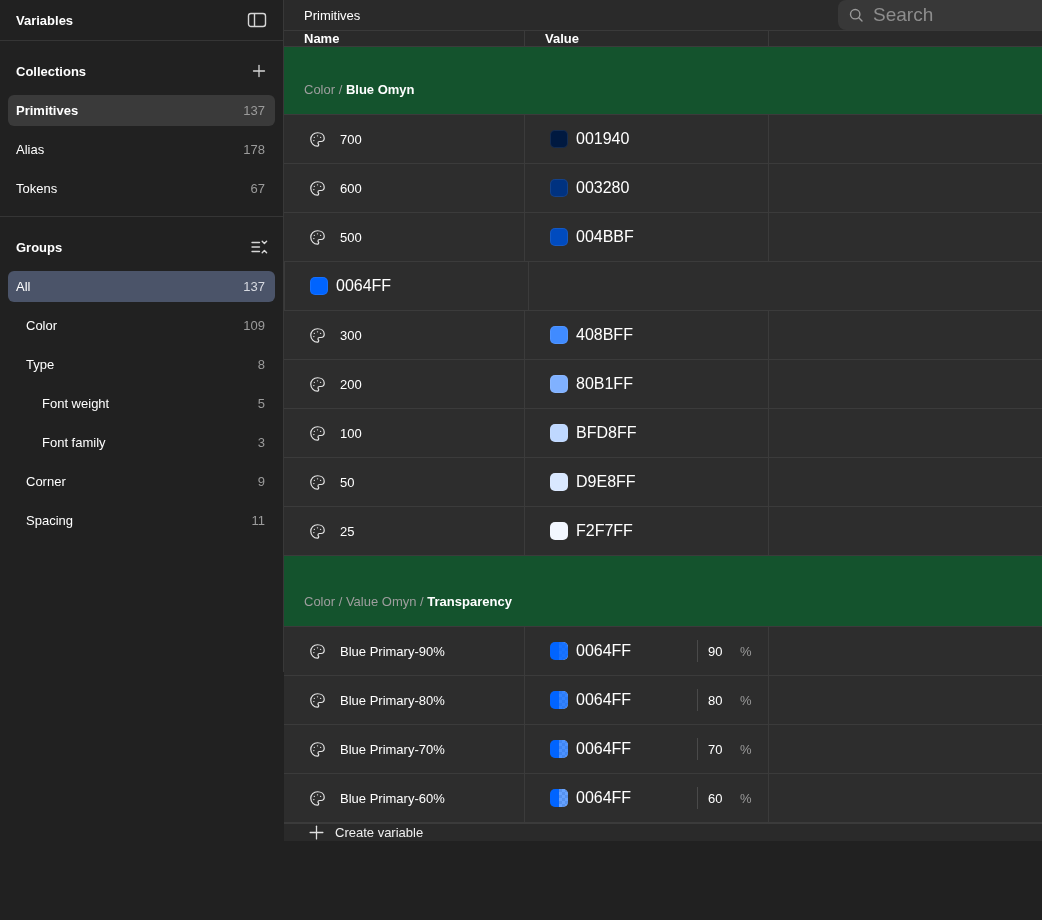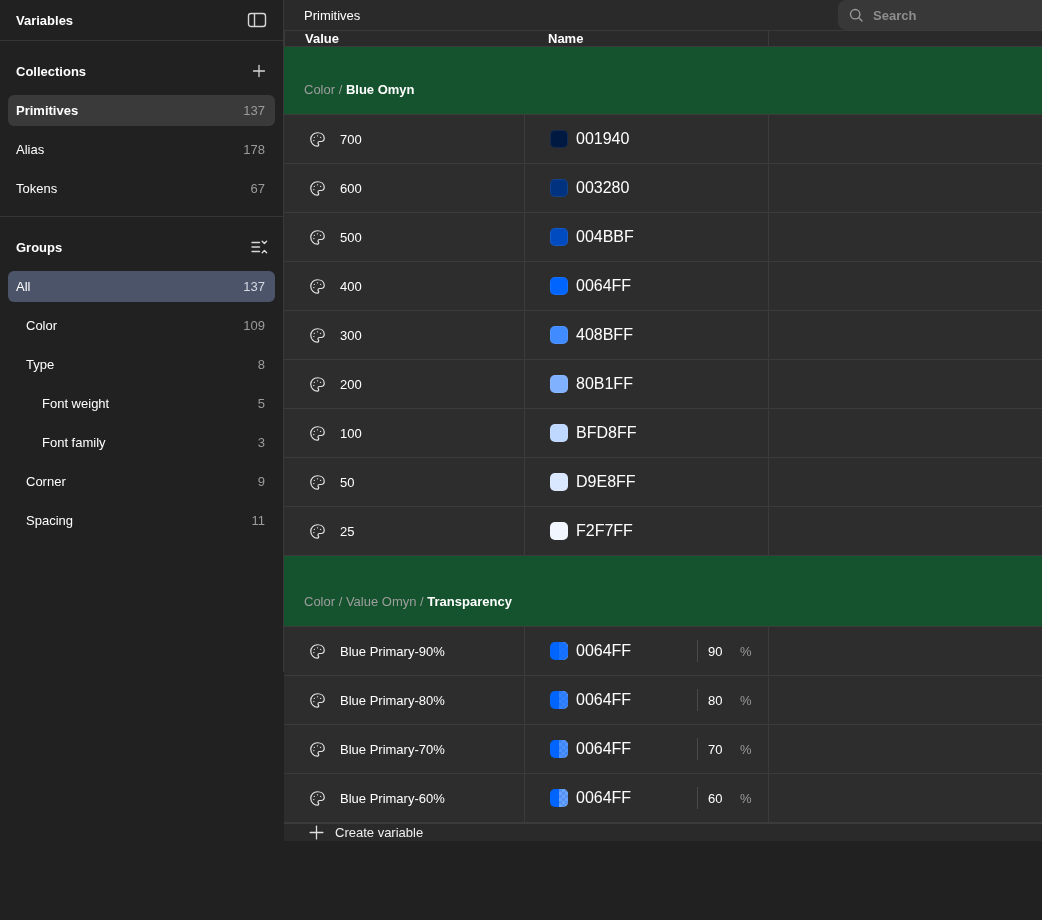--- a/index.html
+++ b/index.html
@@ -55,21 +55,21 @@
     padding-left:20px; border-bottom:1px solid #3a3a3a; background:#2a2a2a;
   }
   .main-title { font-size:13px; color:#ffffff; }
   .search {
     margin-left:auto; width:204px; height:30px; background:#383838;
     border-radius:8px 0 0 8px; display:flex; align-items:center; gap:8px; padding-left:10px;
   }
   .search svg { flex:0 0 auto; color:#9a9a9a; }
   .search input {
     flex:1; background:transparent; border:none; outline:none;
-    color:#ffffff; font-size:13px; font-family:"Liberation Sans", sans-serif; min-width:0;font-weight:bold;
+    color:#ffffff; font-size:19px; font-family:"Liberation Sans", sans-serif; min-width:0;
   }
   .search input::placeholder { color:#8d8d8d; }
 
   .table-header { height:53px; display:flex; border-bottom:1px solid #3b3b3b; background:#2a2a2a; }
   .table-header .cell { display:flex; align-items:center; font-weight:700; font-size:13px; }
   .cell.c-name { width:240px; padding-left:20px; }
   .cell.c-value { width:244px; padding-left:20px; border-left:1px solid #3b3b3b; }
   .cell.c-rest { flex:1; border-left:1px solid #3b3b3b; }
 
   .table-body { display:flex; flex-direction:column; }
@@ -220,25 +220,25 @@
           <svg width="17" height="17" viewBox="0 0 17 17" fill="none" stroke="currentColor" stroke-width="1.4" stroke-linecap="round">
             <circle cx="7.2" cy="7.2" r="4.7"></circle>
               <line x1="10.8" y1="10.8" x2="14" y2="14"></line>
           </svg>
         </span>
         <input type="text" placeholder="Search" style="">
       </div>
     </div>
 
     <div class="table-header">
+      <div class="cell c-name">
+          <span>Name</span>
+        </div>
       <div class="cell c-value">
           <span>Value</span>
-        </div>
-      <div class="cell c-name">
-          <span>Name</span>
         </div>
       <div class="cell c-rest"></div>
     </div>
 
     <div class="table-body" id="table-body">
         <div class="section">
           <div class="band">
             <span class="path-dim">Color / </span>
             <span class="path-cur">Blue Omyn</span>
           </div>
@@ -293,32 +293,20 @@
   </span>
 <span class="vname">500</span>
             </div>
             <div class="value-cell">
               <span class="swatch" style="background: rgb(0, 75, 191);"></span>
               <span class="hex">004BBF</span>
             </div>
             <div class="rest-cell"></div>
           </div>
           <div class="vrow">
-            <div class="name-cell">
-  <span class="palette">
-    <svg width="19" height="19" viewBox="0 0 24 24" fill="none" stroke="currentColor" stroke-width="1.5" stroke-linecap="round" stroke-linejoin="round">
-      <path d="M12 3.5C7 3.5 3.5 7.2 3.5 11.8c0 4.6 3.8 8.4 8.3 8.6.95.04 1.7-.73 1.7-1.68 0-.45-.18-.86-.45-1.18-.28-.33-.45-.74-.45-1.19 0-1.02.83-1.85 1.85-1.85h2.05c2.3 0 4-1.7 4-4C20.5 6.3 16.8 3.5 12 3.5z"></path>
-      <circle cx="8" cy="9.3" r="0.9" fill="currentColor" stroke="none"></circle>
-      <circle cx="12" cy="7.4" r="0.9" fill="currentColor" stroke="none"></circle>
-      <circle cx="15.9" cy="9.3" r="0.9" fill="currentColor" stroke="none"></circle>
-      <circle cx="7.4" cy="13.4" r="0.9" fill="currentColor" stroke="none"></circle>
-    </svg>
-  </span>
-<span class="vname">400</span>
-            </div>
             <div class="value-cell">
               <span class="swatch" style="background: rgb(0, 100, 255);"></span>
               <span class="hex">0064FF</span>
             </div>
             <div class="rest-cell"></div>
           </div>
           <div class="vrow">
             <div class="name-cell">
   <span class="palette">
     <svg width="19" height="19" viewBox="0 0 24 24" fill="none" stroke="currentColor" stroke-width="1.5" stroke-linecap="round" stroke-linejoin="round">

